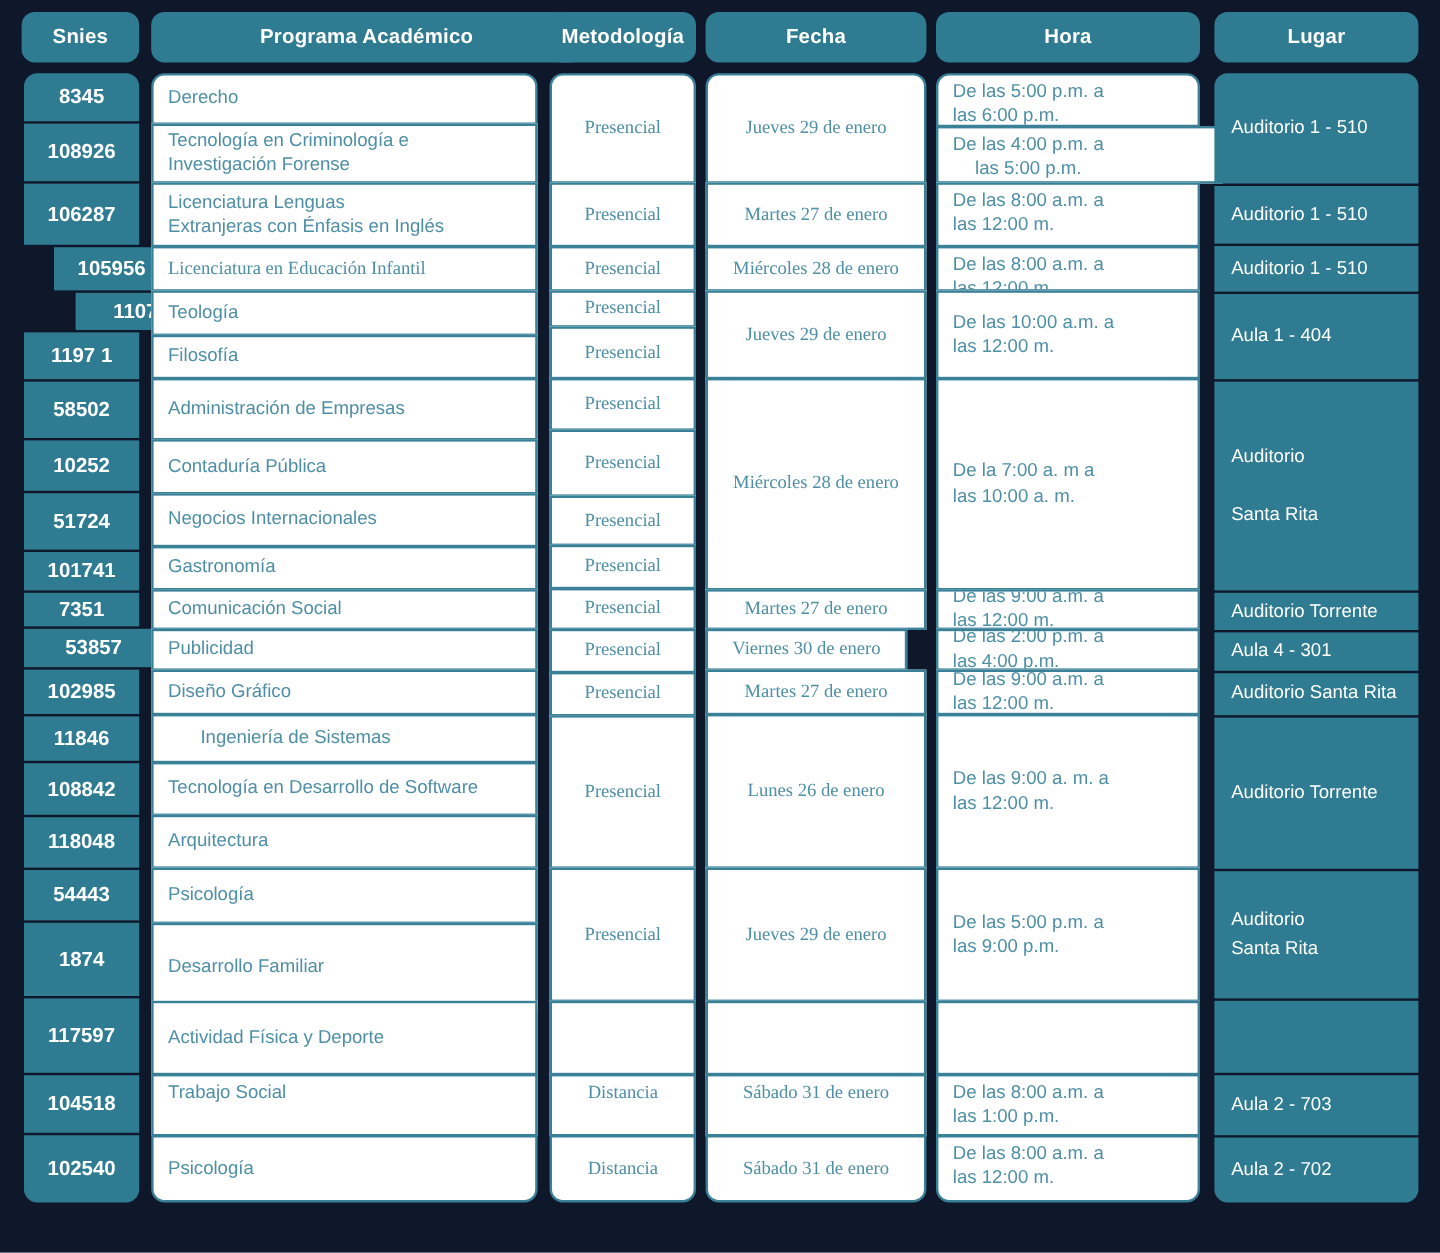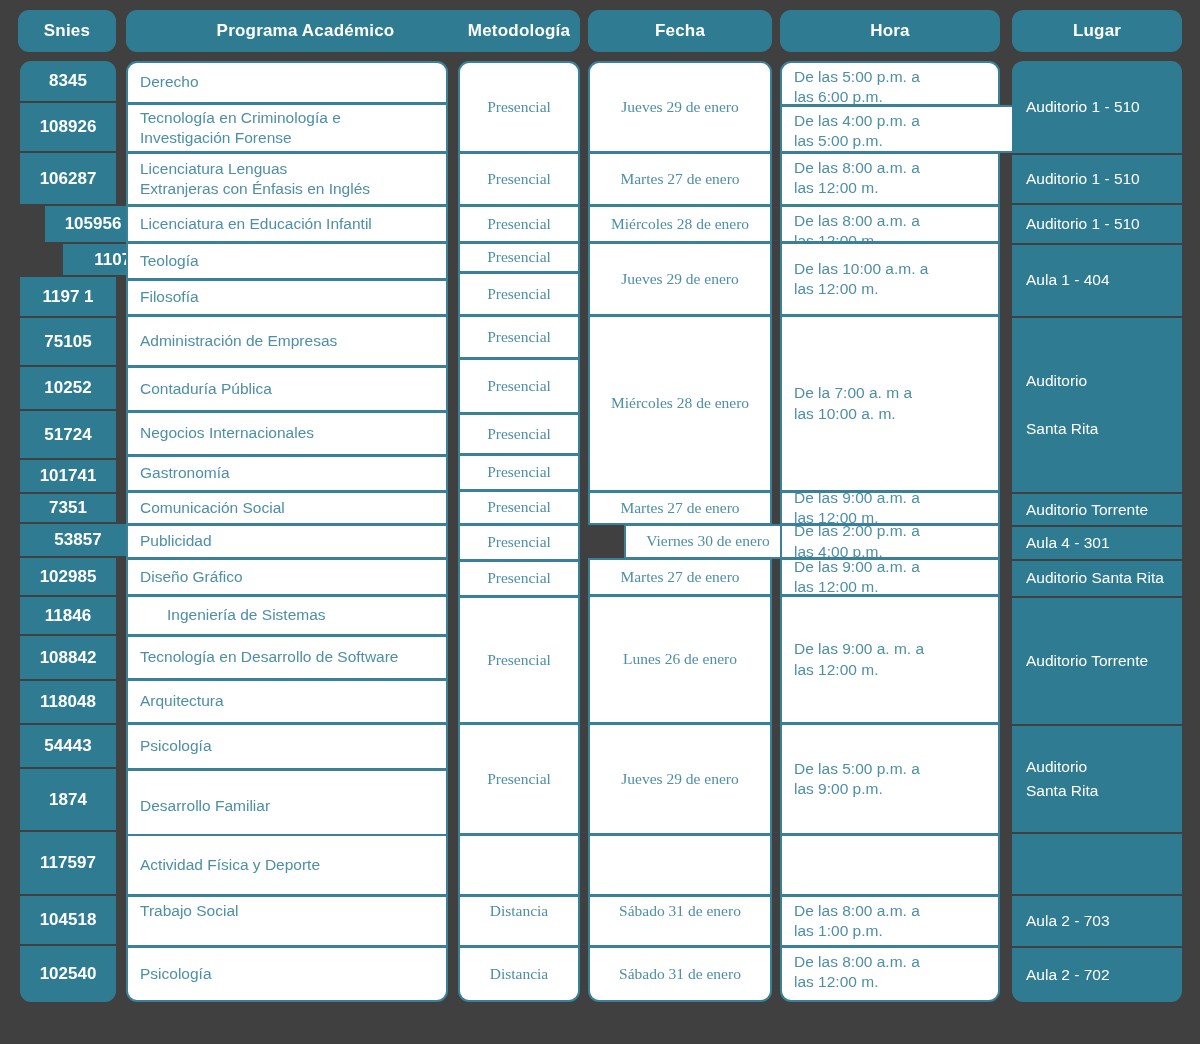--- a/index.html
+++ b/index.html
@@ -7,21 +7,21 @@
   html, body {
     width: 1200px;
     height: 1044px;
     background: #ffffff;
     font-family: "Liberation Sans", sans-serif;
   }
   #table-root {
     position: relative;
     width: 1200px;
     height: 1044px;
-    background: #404040;
+    background: #0f172a;
   }
 
   
   .col-header {
     position: absolute;
     background: #2f7c92;
     color: #ffffff;
     border-radius: 11px;
     display: flex;
     align-items: center;
@@ -95,41 +95,41 @@
       <div class="col-header" style="left: 780px; top: 10px; width: 220px; height: 42px;">Hora</div>
       <div class="col-header" style="left: 1012px; top: 10px; width: 170px; height: 42px;">Lugar</div>
     </div>
   <div id="snies-layer">
       <div class="snies-cell rt" style="left: 20px; top: 61px; width: 96px; height: 40px;">8345</div>
       <div class="snies-cell" style="left: 20px; top: 103px; width: 96px; height: 48px;">108926</div>
       <div class="snies-cell" style="left: 20px; top: 153px; width: 96px; height: 51px;">106287</div>
       <div class="snies-cell" style="left: 20px; top: 206px; width: 96px; height: 36px; margin-left: 25px;">105956</div>
       <div class="snies-cell" style="left: 20px; top: 244px; width: 109px; height: 31px; margin-left: 43px;">11070</div>
       <div class="snies-cell" style="left: 20px; top: 277px; width: 96px; height: 39px;">1197 1</div>
-      <div class="snies-cell" style="left: 20px; top: 318px; width: 96px; height: 47px;">75105</div>
+      <div class="snies-cell" style="left: 20px; top: 318px; width: 96px; height: 47px;">58502</div>
       <div class="snies-cell" style="left: 20px; top: 367px; width: 96px; height: 42px;">10252</div>
       <div class="snies-cell" style="left: 20px; top: 411px; width: 96px; height: 47px;">51724</div>
       <div class="snies-cell" style="left: 20px; top: 460px; width: 96px; height: 32px;">101741</div>
       <div class="snies-cell" style="left: 20px; top: 494px; width: 96px; height: 28px;">7351</div>
       <div class="snies-cell" style="left: 20px; top: 524px; width: 116px; height: 32px;">53857</div>
       <div class="snies-cell" style="left: 20px; top: 558px; width: 96px; height: 37px;">102985</div>
       <div class="snies-cell" style="left: 20px; top: 597px; width: 96px; height: 37px;">11846</div>
       <div class="snies-cell" style="left: 20px; top: 636px; width: 96px; height: 43px;">108842</div>
       <div class="snies-cell" style="left: 20px; top: 681px; width: 96px; height: 42px;">118048</div>
       <div class="snies-cell" style="left: 20px; top: 725px; width: 96px; height: 42px;">54443</div>
       <div class="snies-cell" style="left: 20px; top: 769px; width: 96px; height: 61px;">1874</div>
       <div class="snies-cell" style="left: 20px; top: 832px; width: 96px; height: 62px;">117597</div>
       <div class="snies-cell" style="left: 20px; top: 896px; width: 96px; height: 48px;">104518</div>
       <div class="snies-cell rb" style="left: 20px; top: 946px; width: 96px; height: 56px;">102540</div>
     </div>
   <div id="programa-layer">
       <div class="box-cell left rt" style="left: 126px; top: 61px; width: 322px; height: 43px;">Derecho</div>
       <div class="box-cell left" style="left: 126px; top: 103px; width: 322px; height: 50px;">Tecnología en Criminología e<br>Investigación Forense</div>
       <div class="box-cell left" style="left: 126px; top: 152px; width: 322px; height: 54px;">Licenciatura Lenguas<br>Extranjeras con Énfasis en Inglés</div>
-      <div class="box-cell left" style="left: 126px; top: 205px; width: 322px; height: 38px;">Licenciatura en Educación Infantil</div>
+      <div class="box-cell left" style="left: 126px; top: 205px; width: 322px; height: 38px; font-family: Liberation Serif, serif;">Licenciatura en Educación Infantil</div>
       <div class="box-cell left" style="left: 126px; top: 242px; width: 322px; height: 38px;">Teología</div>
       <div class="box-cell left" style="left: 126px; top: 279px; width: 322px; height: 37px;">Filosofía</div>
       <div class="box-cell left" style="left: 126px; top: 315px; width: 322px; height: 52px;">Administración de Empresas</div>
       <div class="box-cell left" style="left: 126px; top: 366px; width: 322px; height: 46px;">Contaduría Pública</div>
       <div class="box-cell left" style="left: 126px; top: 411px; width: 322px; height: 45px;">Negocios Internacionales</div>
       <div class="box-cell left" style="left: 126px; top: 455px; width: 322px; height: 37px;">Gastronomía</div>
       <div class="box-cell left" style="left: 126px; top: 491px; width: 322px; height: 34px;">Comunicación Social</div>
       <div class="box-cell left" style="left: 126px; top: 524px; width: 322px; height: 35px;">Publicidad</div>
       <div class="box-cell left" style="left: 126px; top: 558px; width: 322px; height: 38px; text-align: center;">Diseño Gráfico</div>
       <div class="box-cell left" style="left: 126px; top: 595px; width: 322px; height: 41px; padding-left: 39px;">Ingeniería de Sistemas</div>
@@ -160,31 +160,31 @@
       <div class="box-cell center" style="left: 458px; top: 895px; width: 122px; height: 52px; align-items: flex-start;">Distancia</div>
       <div class="box-cell center rb" style="left: 458px; top: 946px; width: 122px; height: 56px;">Distancia</div>
     </div>
   <div id="fecha-layer">
       <div class="box-cell center rt" style="left: 588px; top: 61px; width: 184px; height: 92px;">Jueves 29 de enero</div>
       <div class="box-cell center" style="left: 588px; top: 152px; width: 184px; height: 54px;">Martes 27 de enero</div>
       <div class="box-cell center" style="left: 588px; top: 205px; width: 184px; height: 38px;">Miércoles 28 de enero</div>
       <div class="box-cell center" style="left: 588px; top: 242px; width: 184px; height: 74px;">Jueves 29 de enero</div>
       <div class="box-cell center" style="left: 588px; top: 315px; width: 184px; height: 177px;">Miércoles 28 de enero</div>
       <div class="box-cell center" style="left: 588px; top: 491px; width: 184px; height: 34px;">Martes 27 de enero</div>
-      <div class="box-cell center" style="left: 588px; top: 524px; width: 168px; height: 35px; margin-left: 36px;">Viernes 30 de enero</div>
+      <div class="box-cell center" style="left: 588px; top: 524px; width: 168px; height: 35px;">Viernes 30 de enero</div>
       <div class="box-cell center" style="left: 588px; top: 558px; width: 184px; height: 38px;">Martes 27 de enero</div>
       <div class="box-cell center" style="left: 588px; top: 595px; width: 184px; height: 129px;">Lunes 26 de enero</div>
       <div class="box-cell center" style="left: 588px; top: 723px; width: 184px; height: 112px;">Jueves 29 de enero</div>
       <div class="box-cell center" style="left: 588px; top: 834px; width: 184px; height: 62px;"></div>
       <div class="box-cell center" style="left: 588px; top: 895px; width: 184px; height: 52px; align-items: flex-start;">Sábado 31 de enero</div>
       <div class="box-cell center rb" style="left: 588px; top: 946px; width: 184px; height: 56px;">Sábado 31 de enero</div>
     </div>
   <div id="hora-layer">
       <div class="box-cell left rt" style="left: 780px; top: 61px; width: 220px; height: 45px; align-items: flex-start;">De las 5:00 p.m. a<br>las 6:00 p.m.</div>
-      <div class="box-cell left" style="left: 780px; top: 105px; width: 239px; height: 48px; align-items: flex-start;">De las 4:00 p.m. a<br>las 5:00 p.m.</div>
+      <div class="box-cell left" style="left: 780px; top: 105px; width: 239px; height: 48px; align-items: flex-start; text-align: center;">De las 4:00 p.m. a<br>las 5:00 p.m.</div>
       <div class="box-cell left" style="left: 780px; top: 152px; width: 220px; height: 54px; align-items: flex-start;">De las 8:00 a.m. a<br>las 12:00 m.</div>
       <div class="box-cell left" style="left: 780px; top: 205px; width: 220px; height: 38px; align-items: flex-start;">De las 8:00 a.m. a<br>las 12:00 m.</div>
       <div class="box-cell left" style="left: 780px; top: 242px; width: 220px; height: 74px;">De las 10:00 a.m. a<br>las 12:00 m.</div>
       <div class="box-cell left" style="left: 780px; top: 315px; width: 220px; height: 177px;">De la 7:00 a. m a<br>las 10:00 a. m.</div>
       <div class="box-cell left" style="left: 780px; top: 491px; width: 220px; height: 34px;">De las 9:00 a.m. a<br>las 12:00 m.</div>
       <div class="box-cell left" style="left: 780px; top: 524px; width: 220px; height: 35px;">De las 2:00 p.m. a<br>las 4:00 p.m.</div>
       <div class="box-cell left" style="left: 780px; top: 558px; width: 220px; height: 38px;">De las 9:00 a.m. a<br>las 12:00 m.</div>
       <div class="box-cell left" style="left: 780px; top: 595px; width: 220px; height: 129px;">De las 9:00 a. m. a<br>las 12:00 m.</div>
       <div class="box-cell left" style="left: 780px; top: 723px; width: 220px; height: 112px;">De las 5:00 p.m. a<br>las 9:00 p.m.</div>
       <div class="box-cell left" style="left: 780px; top: 834px; width: 220px; height: 62px;"></div>

